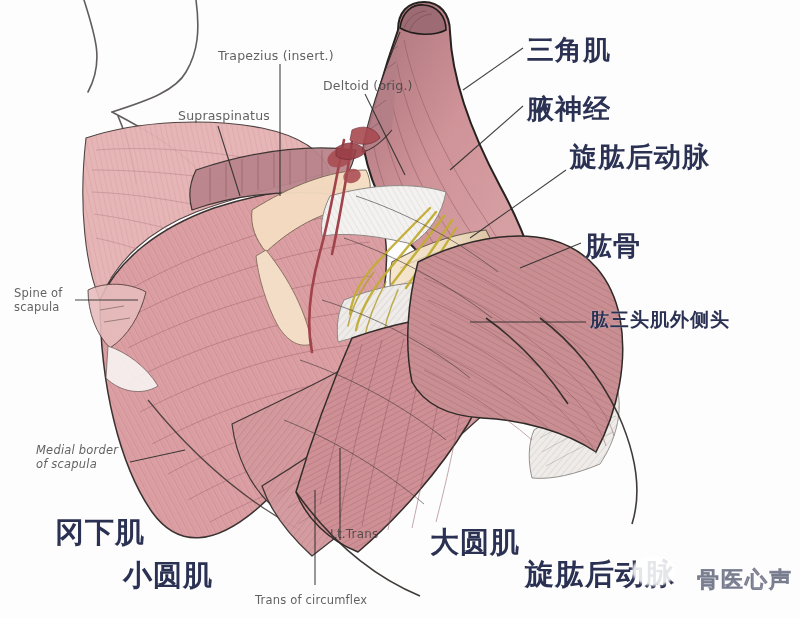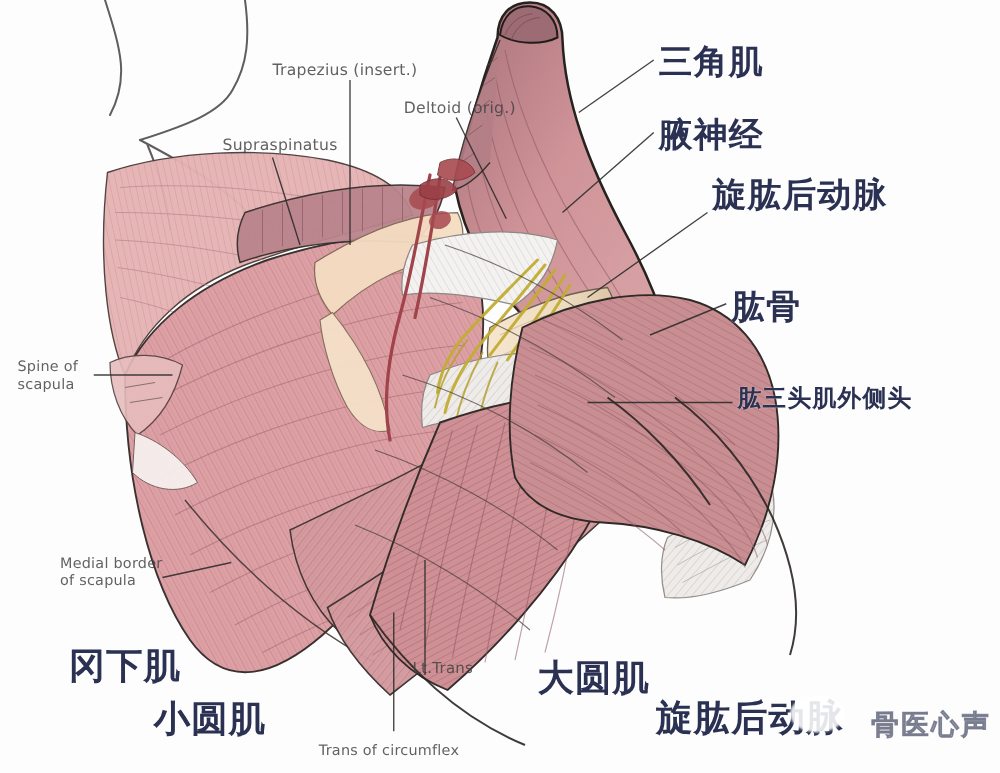--- a/index.html
+++ b/index.html
@@ -348,21 +348,21 @@
       <div class="cn-label" style="left: 388px; top: 528px; font-size: 29px; margin-left: 42px;">大圆肌</div>
       <div class="cn-label" style="left: 525px; top: 560px; font-size: 29px;">旋肱后动脉</div>
     </div>
 
   <div id="en-labels">
       <div class="en-label" style="left: 218px; top: 48px; font-size: 12.5px;">Trapezius (insert.)</div>
       <div class="en-label" style="left: 323px; top: 78px; font-size: 12.5px;">Deltoid (orig.)</div>
       <div class="en-label" style="left: 178px; top: 108px; font-size: 12.5px;">Supraspinatus</div>
       <div class="en-label" style="left: 14px; top: 286px; font-size: 11.5px;">Spine of
 scapula</div>
-      <div class="en-label" style="left: 48px; top: 443px; font-size: 11.5px;">Medial border
+      <div class="en-label" style="left: 36px; top: 443px; font-size: 11.5px; font-style: italic;">Medial border
 of scapula</div>
       <div class="en-label" style="left: 330px; top: 527px; font-size: 12px;">Lt.Trans</div>
       <div class="en-label" style="left: 255px; top: 593px; font-size: 11.5px;">Trans of circumflex</div>
     </div>
 
   <div class="wm-blob" style="left:632px; top:556px;"></div>
   <div class="watermark" id="watermark" style="left: 697px; top: 565px;">骨医心声</div>
 
 </div>
 

